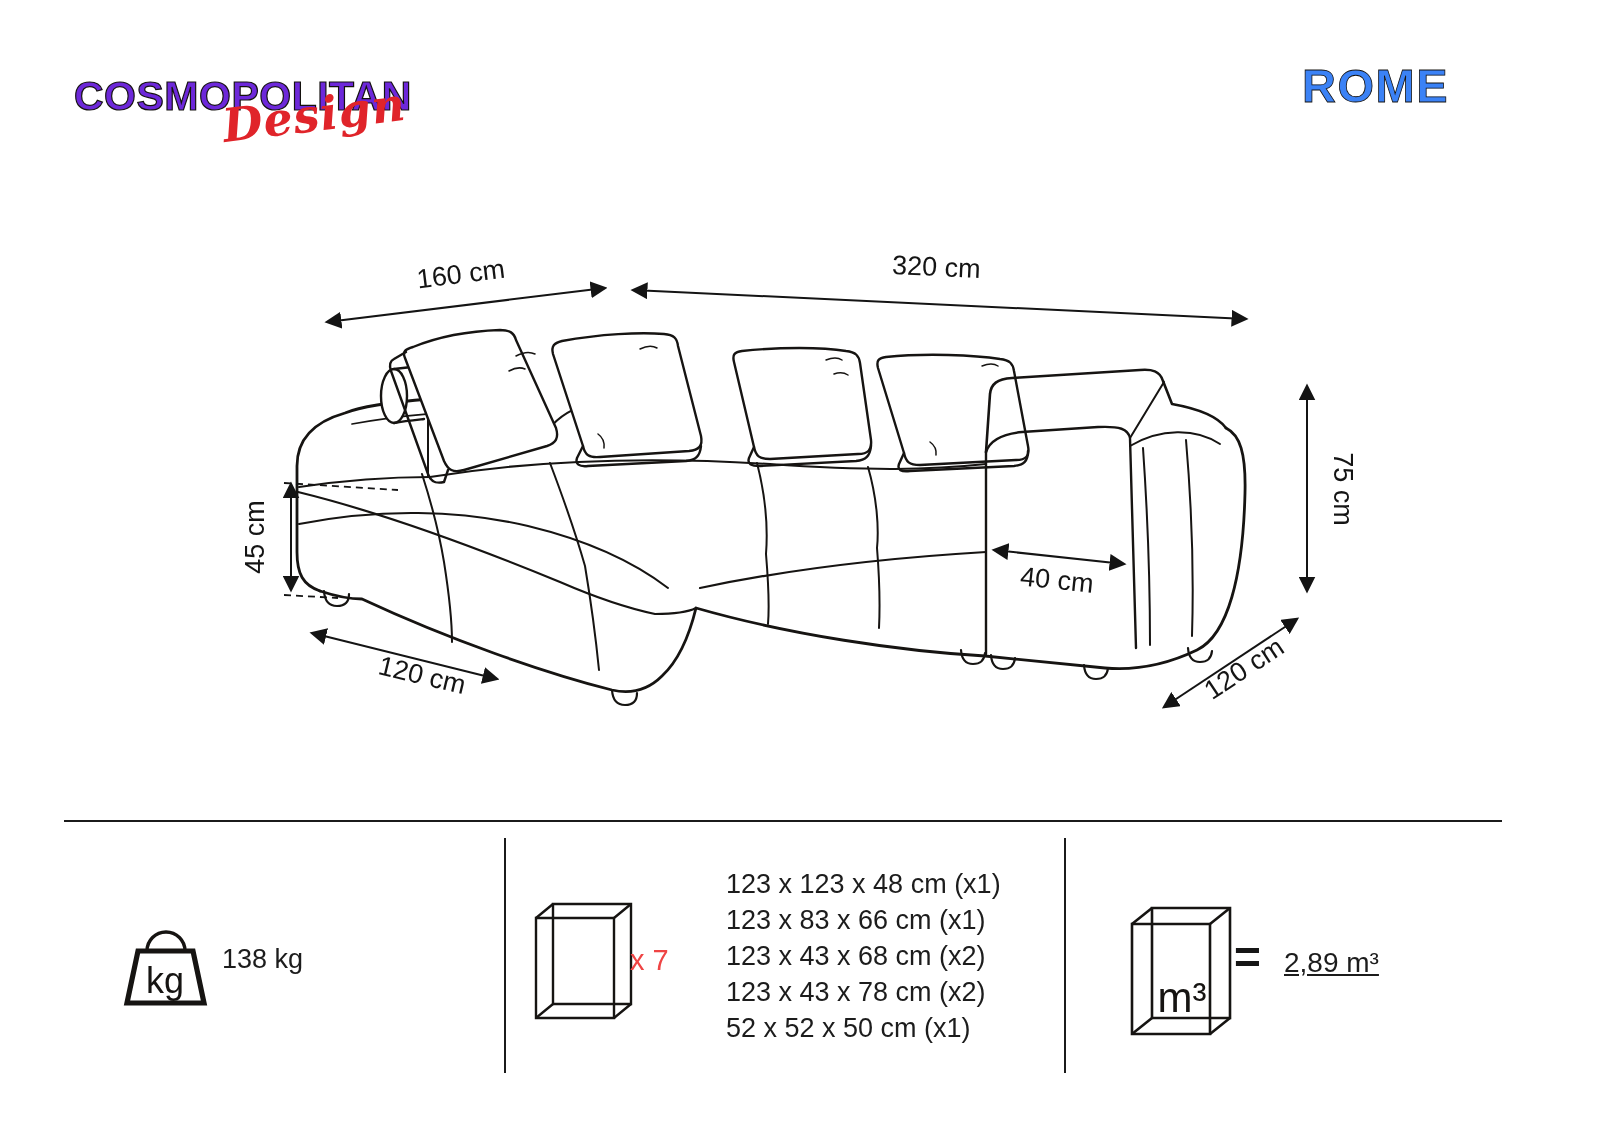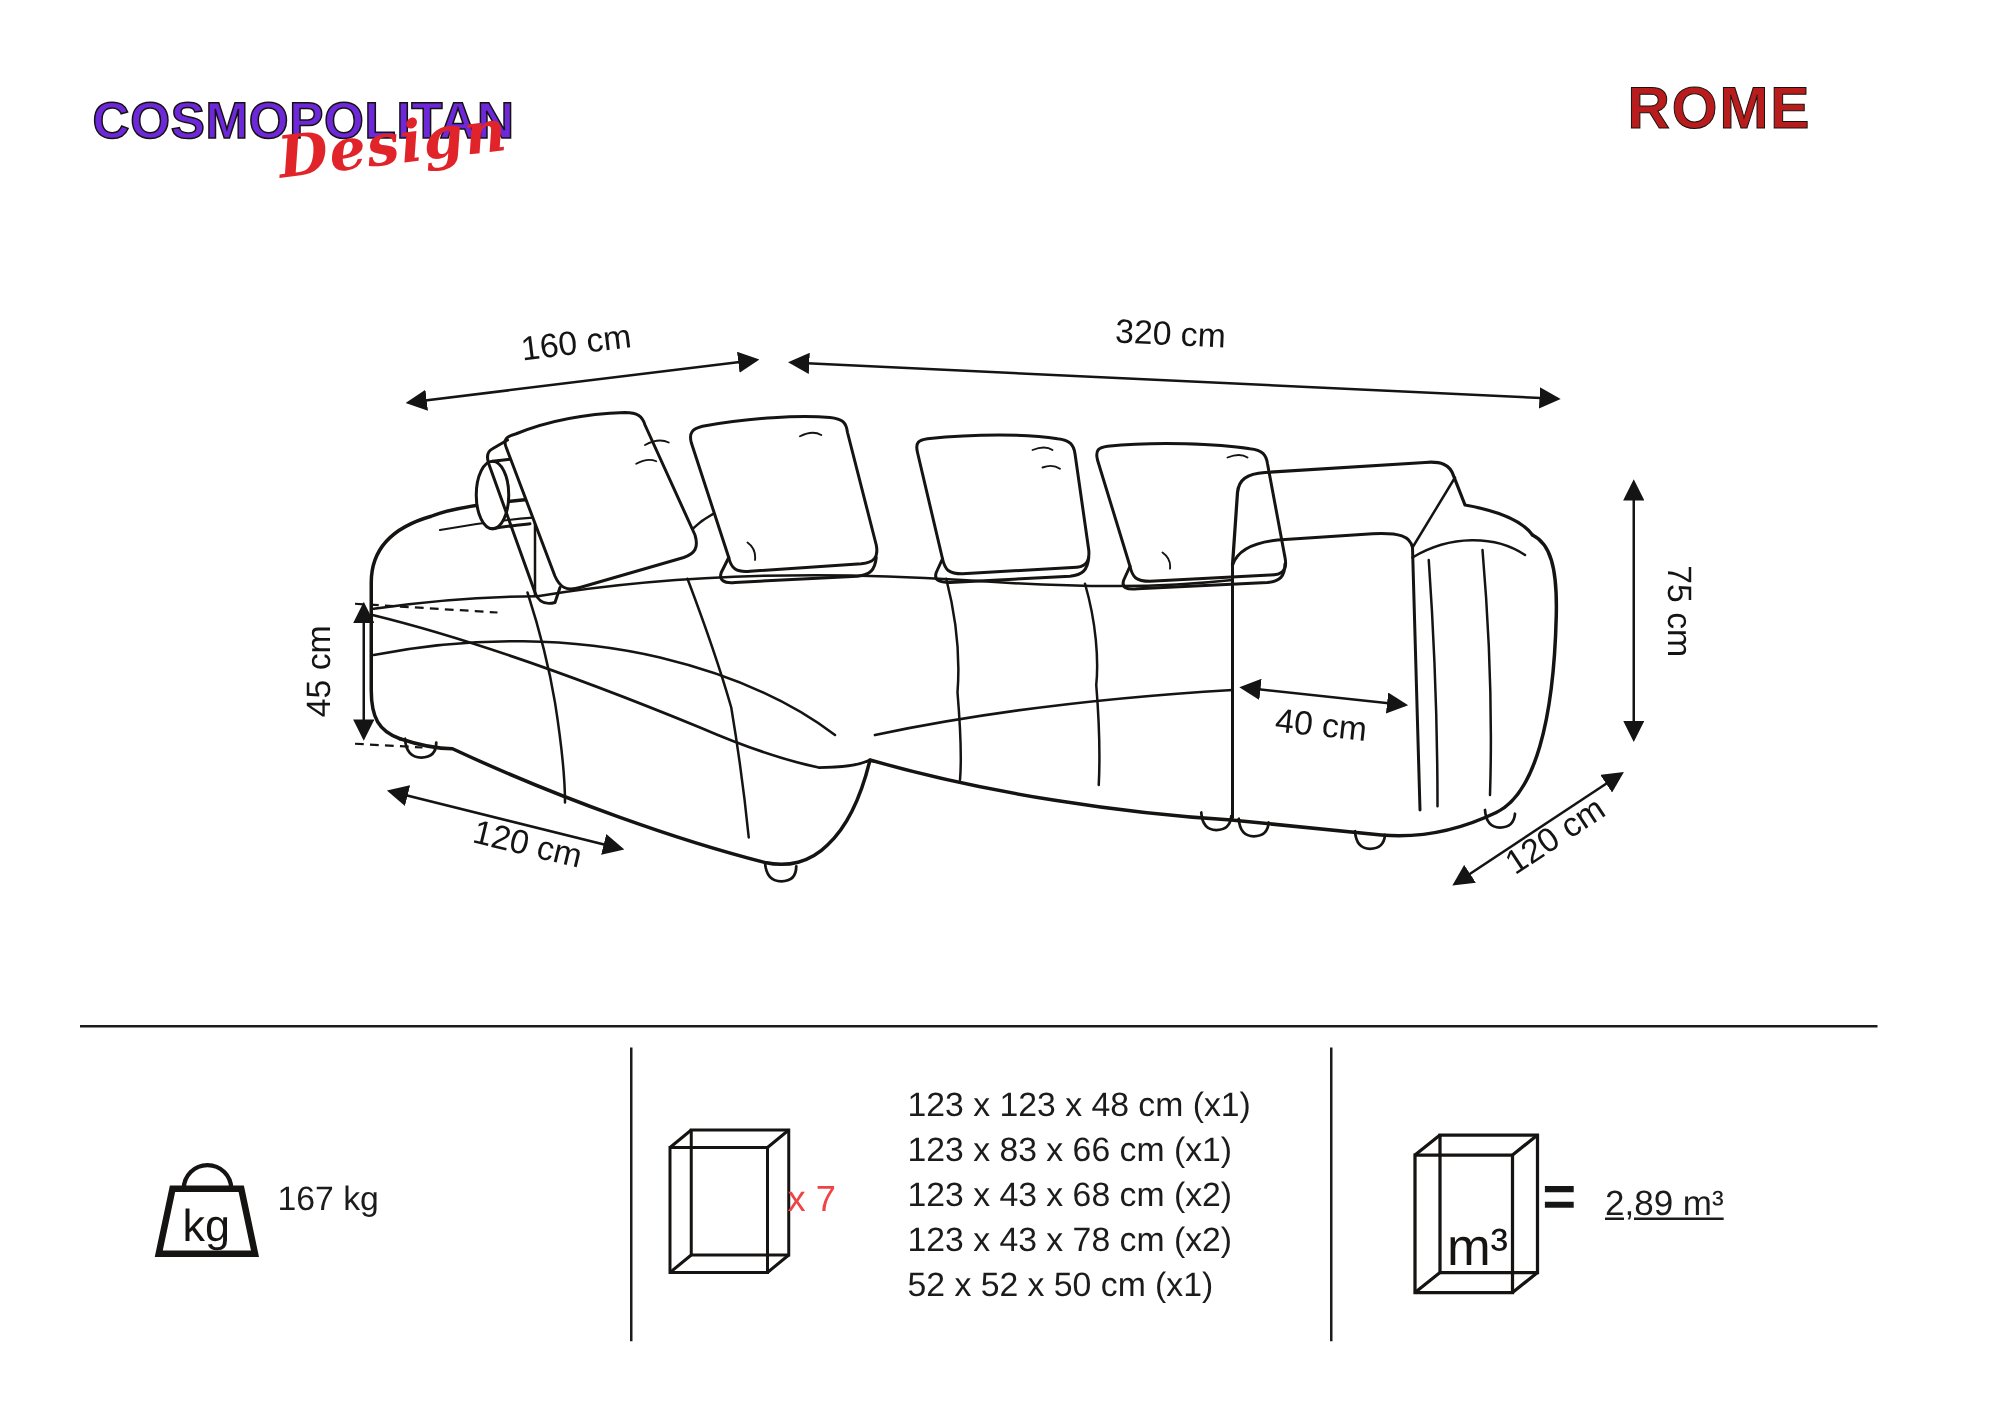--- a/index.html
+++ b/index.html
@@ -6,21 +6,21 @@
   body{width:1600px;height:1131px;position:relative;overflow:hidden;
        font-family:"Liberation Sans",sans-serif;color:#161412;}
   .abs{position:absolute;}
   
   .brand{left:74px;top:76px;line-height:1;}
   .brand-name{font-size:41px;font-weight:bold;letter-spacing:.5px;color:#6d28d9;
               -webkit-text-stroke:1.2px #14110e;white-space:nowrap;}
   .brand-script{left:148px;top:16px;font-family:"DejaVu Serif",serif;font-style:italic;
                 font-size:46px;font-weight:bold;transform:rotate(-7deg);letter-spacing:1px;}
   .product-title{left:1302px;top:58px;font-size:47px;font-weight:bold;letter-spacing:1.5px;
-                 color:#b91c1c;-webkit-text-stroke:.8px #14110e;}
+                 color:#3b82f6;-webkit-text-stroke:.8px #14110e;}
   
   #diagram{left:0;top:0;}
   #diagram path,#diagram line,#diagram ellipse{vector-effect:none;}
   .dim-label{font-size:27px;fill:#141414;}
   
   .sep{left:64px;top:820px;width:1438px;height:2px;background:#1b1b1b;}
   .vdiv{top:838px;width:2px;height:235px;background:#1b1b1b;}
   .vdiv1{left:504px;} .vdiv2{left:1064px;}
   .weight-value{left:222px;top:944px;font-size:27px;color:#1c1c1c;}
   .pkg-count{left:630px;top:944px;font-size:29px;color:#ef4444;}
@@ -144,21 +144,21 @@
 <div class="abs sep"></div>
 <div class="abs vdiv vdiv1"></div>
 <div class="abs vdiv vdiv2"></div>
 
 <div>
   <svg class="abs icon-svg" style="left:118px;top:903px;" width="95" height="105" viewBox="0 0 95 105" fill="none" stroke="#161412">
     <path d="M 29,48 A 19,19 0 1 1 67,48" stroke-width="3.4"></path>
     <path d="M 20,48 L 75,48 L 86,100 L 9,100 Z" stroke-width="5.2" fill="#fff"></path>
     <text x="47" y="90" text-anchor="middle" font-size="36" fill="#161412" stroke="none">kg</text>
   </svg>
-  <div class="abs weight-value">167 kg</div>
+  <div class="abs weight-value">138 kg</div>
 </div>
 
 <div>
   <svg class="abs icon-svg" style="left:525px;top:896px;" width="112" height="130" viewBox="0 0 112 130" fill="none" stroke="#161412" stroke-width="2.4">
     <path d="M 11,22 L 89,22 L 89,122 L 11,122 Z"></path>
     <path d="M 28,8 L 106,8 L 106,108 L 28,108 Z"></path>
     <path d="M 11,22 L 28,8 M 89,22 L 106,8 M 89,122 L 106,108 M 11,122 L 28,108"></path>
   </svg>
   <div class="abs pkg-count">x 7</div>
   <div class="abs pkg-list">

